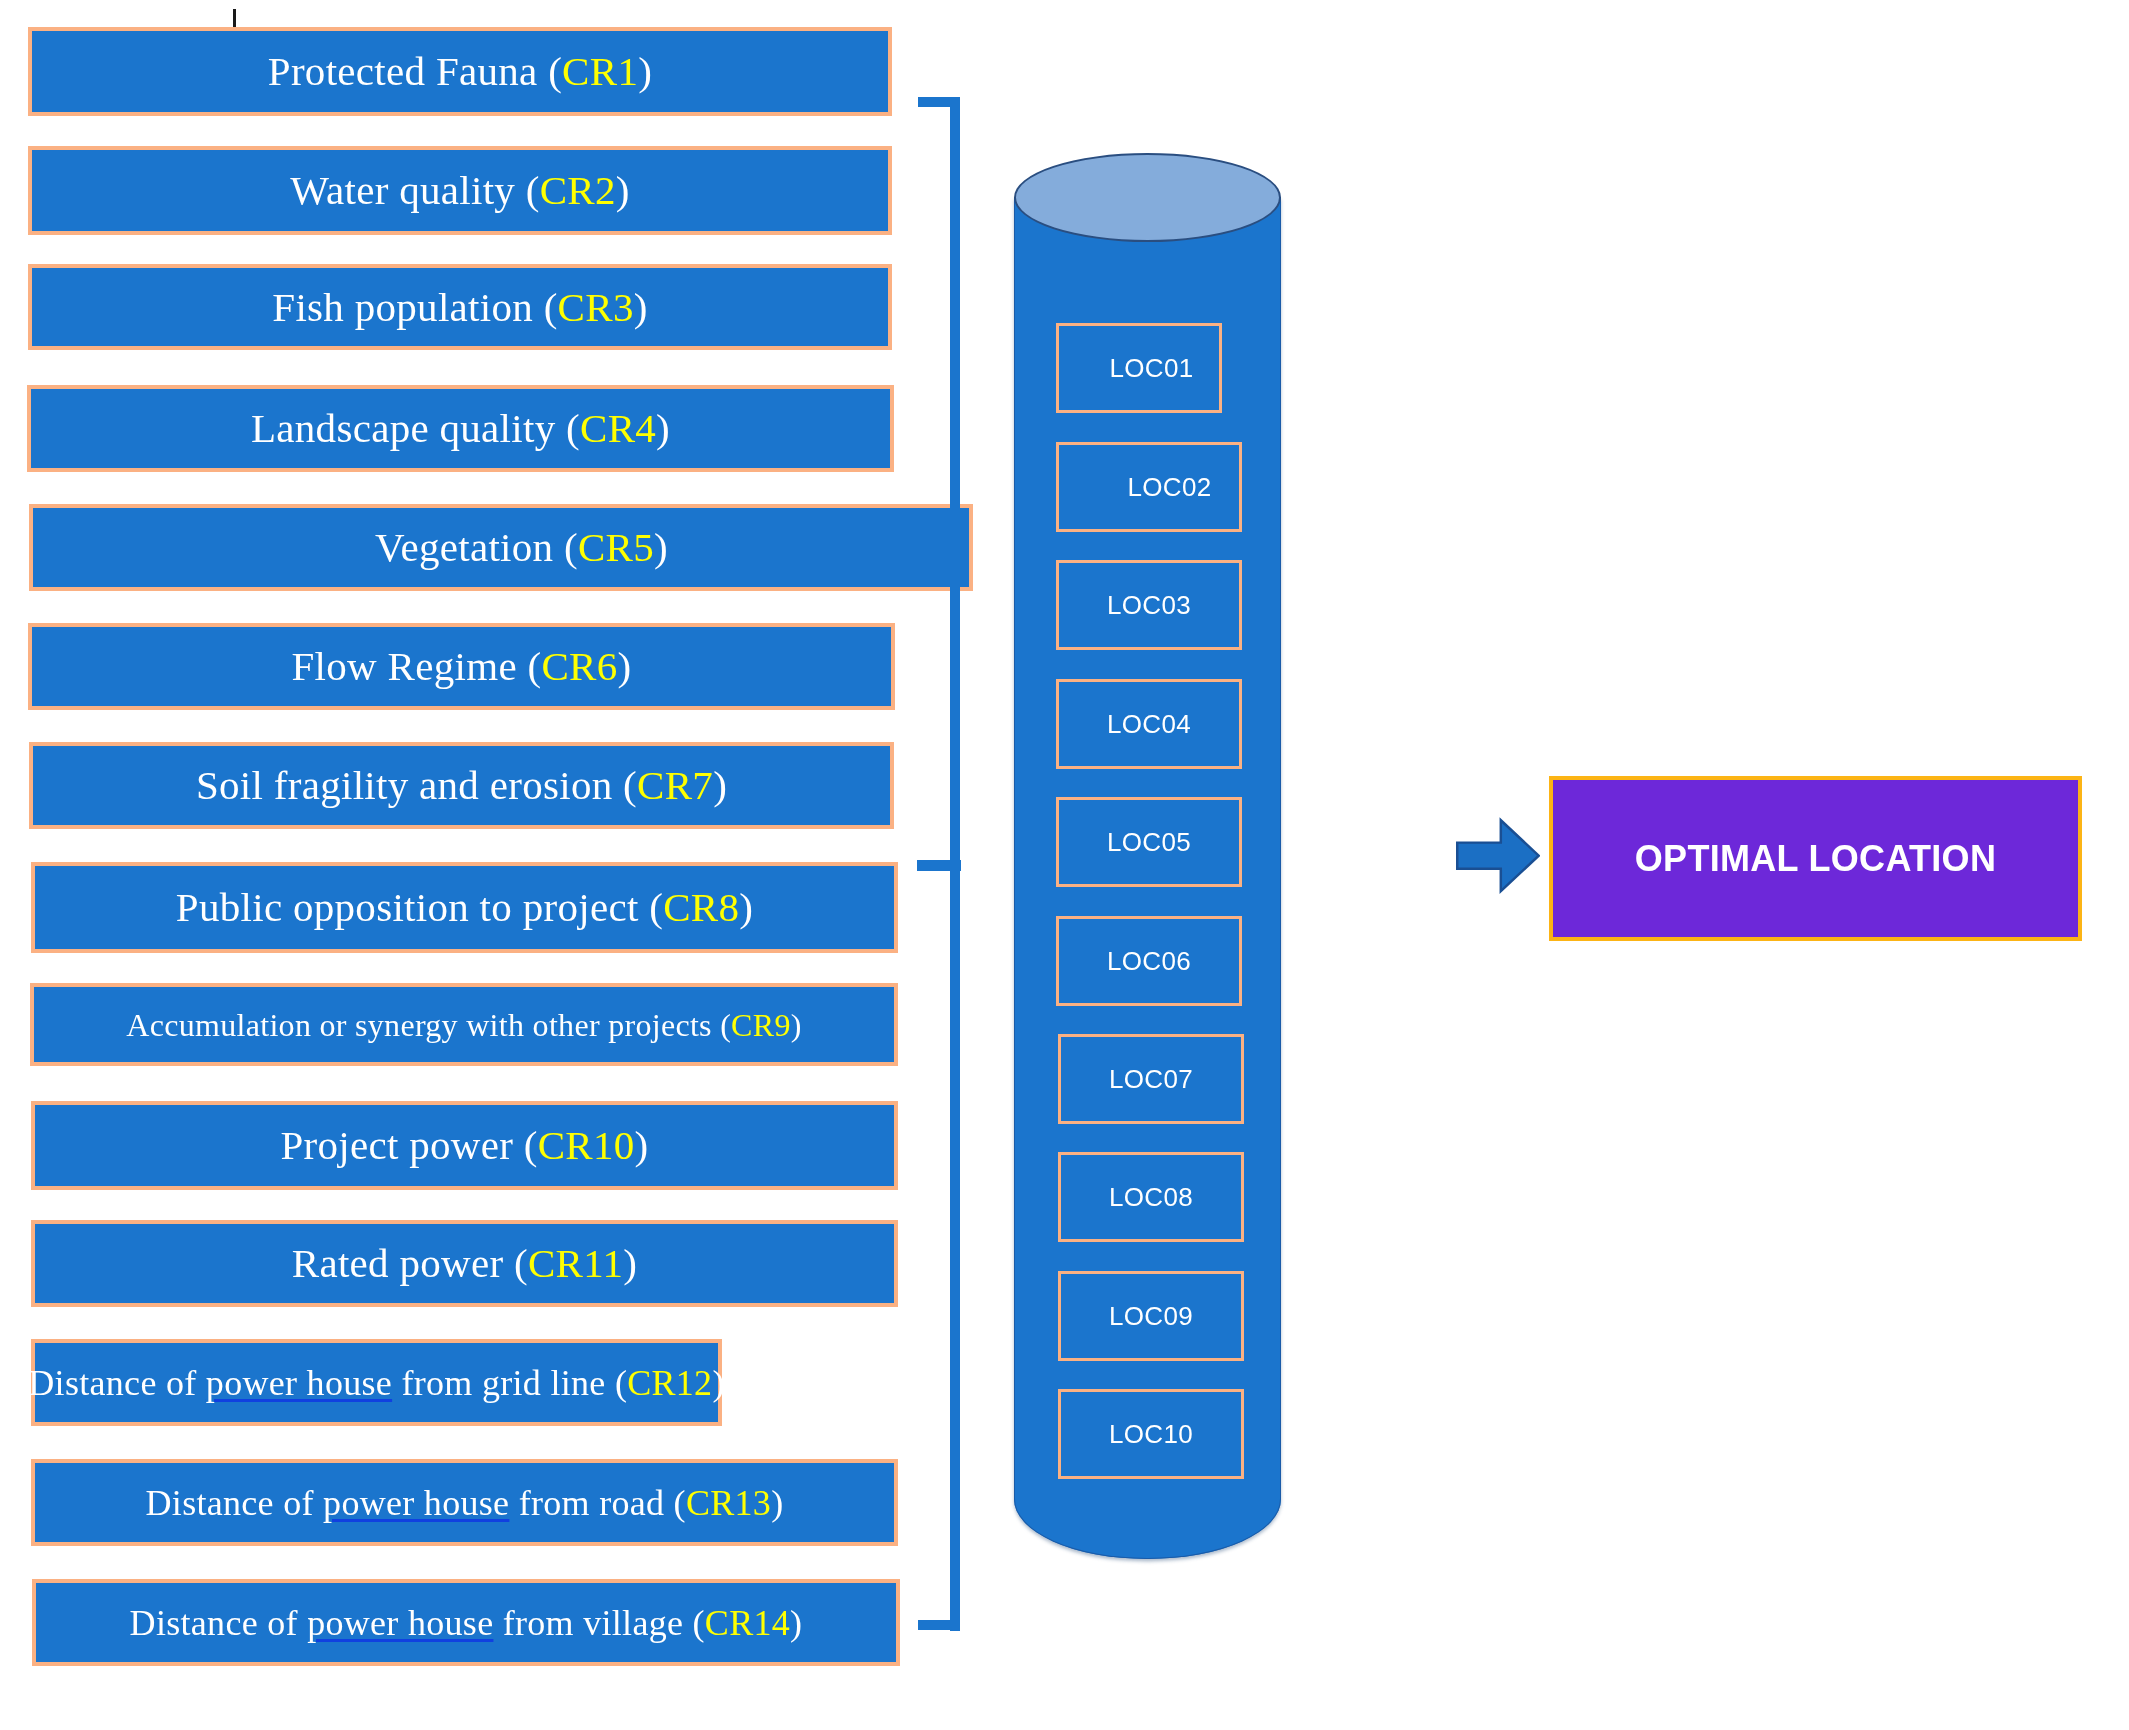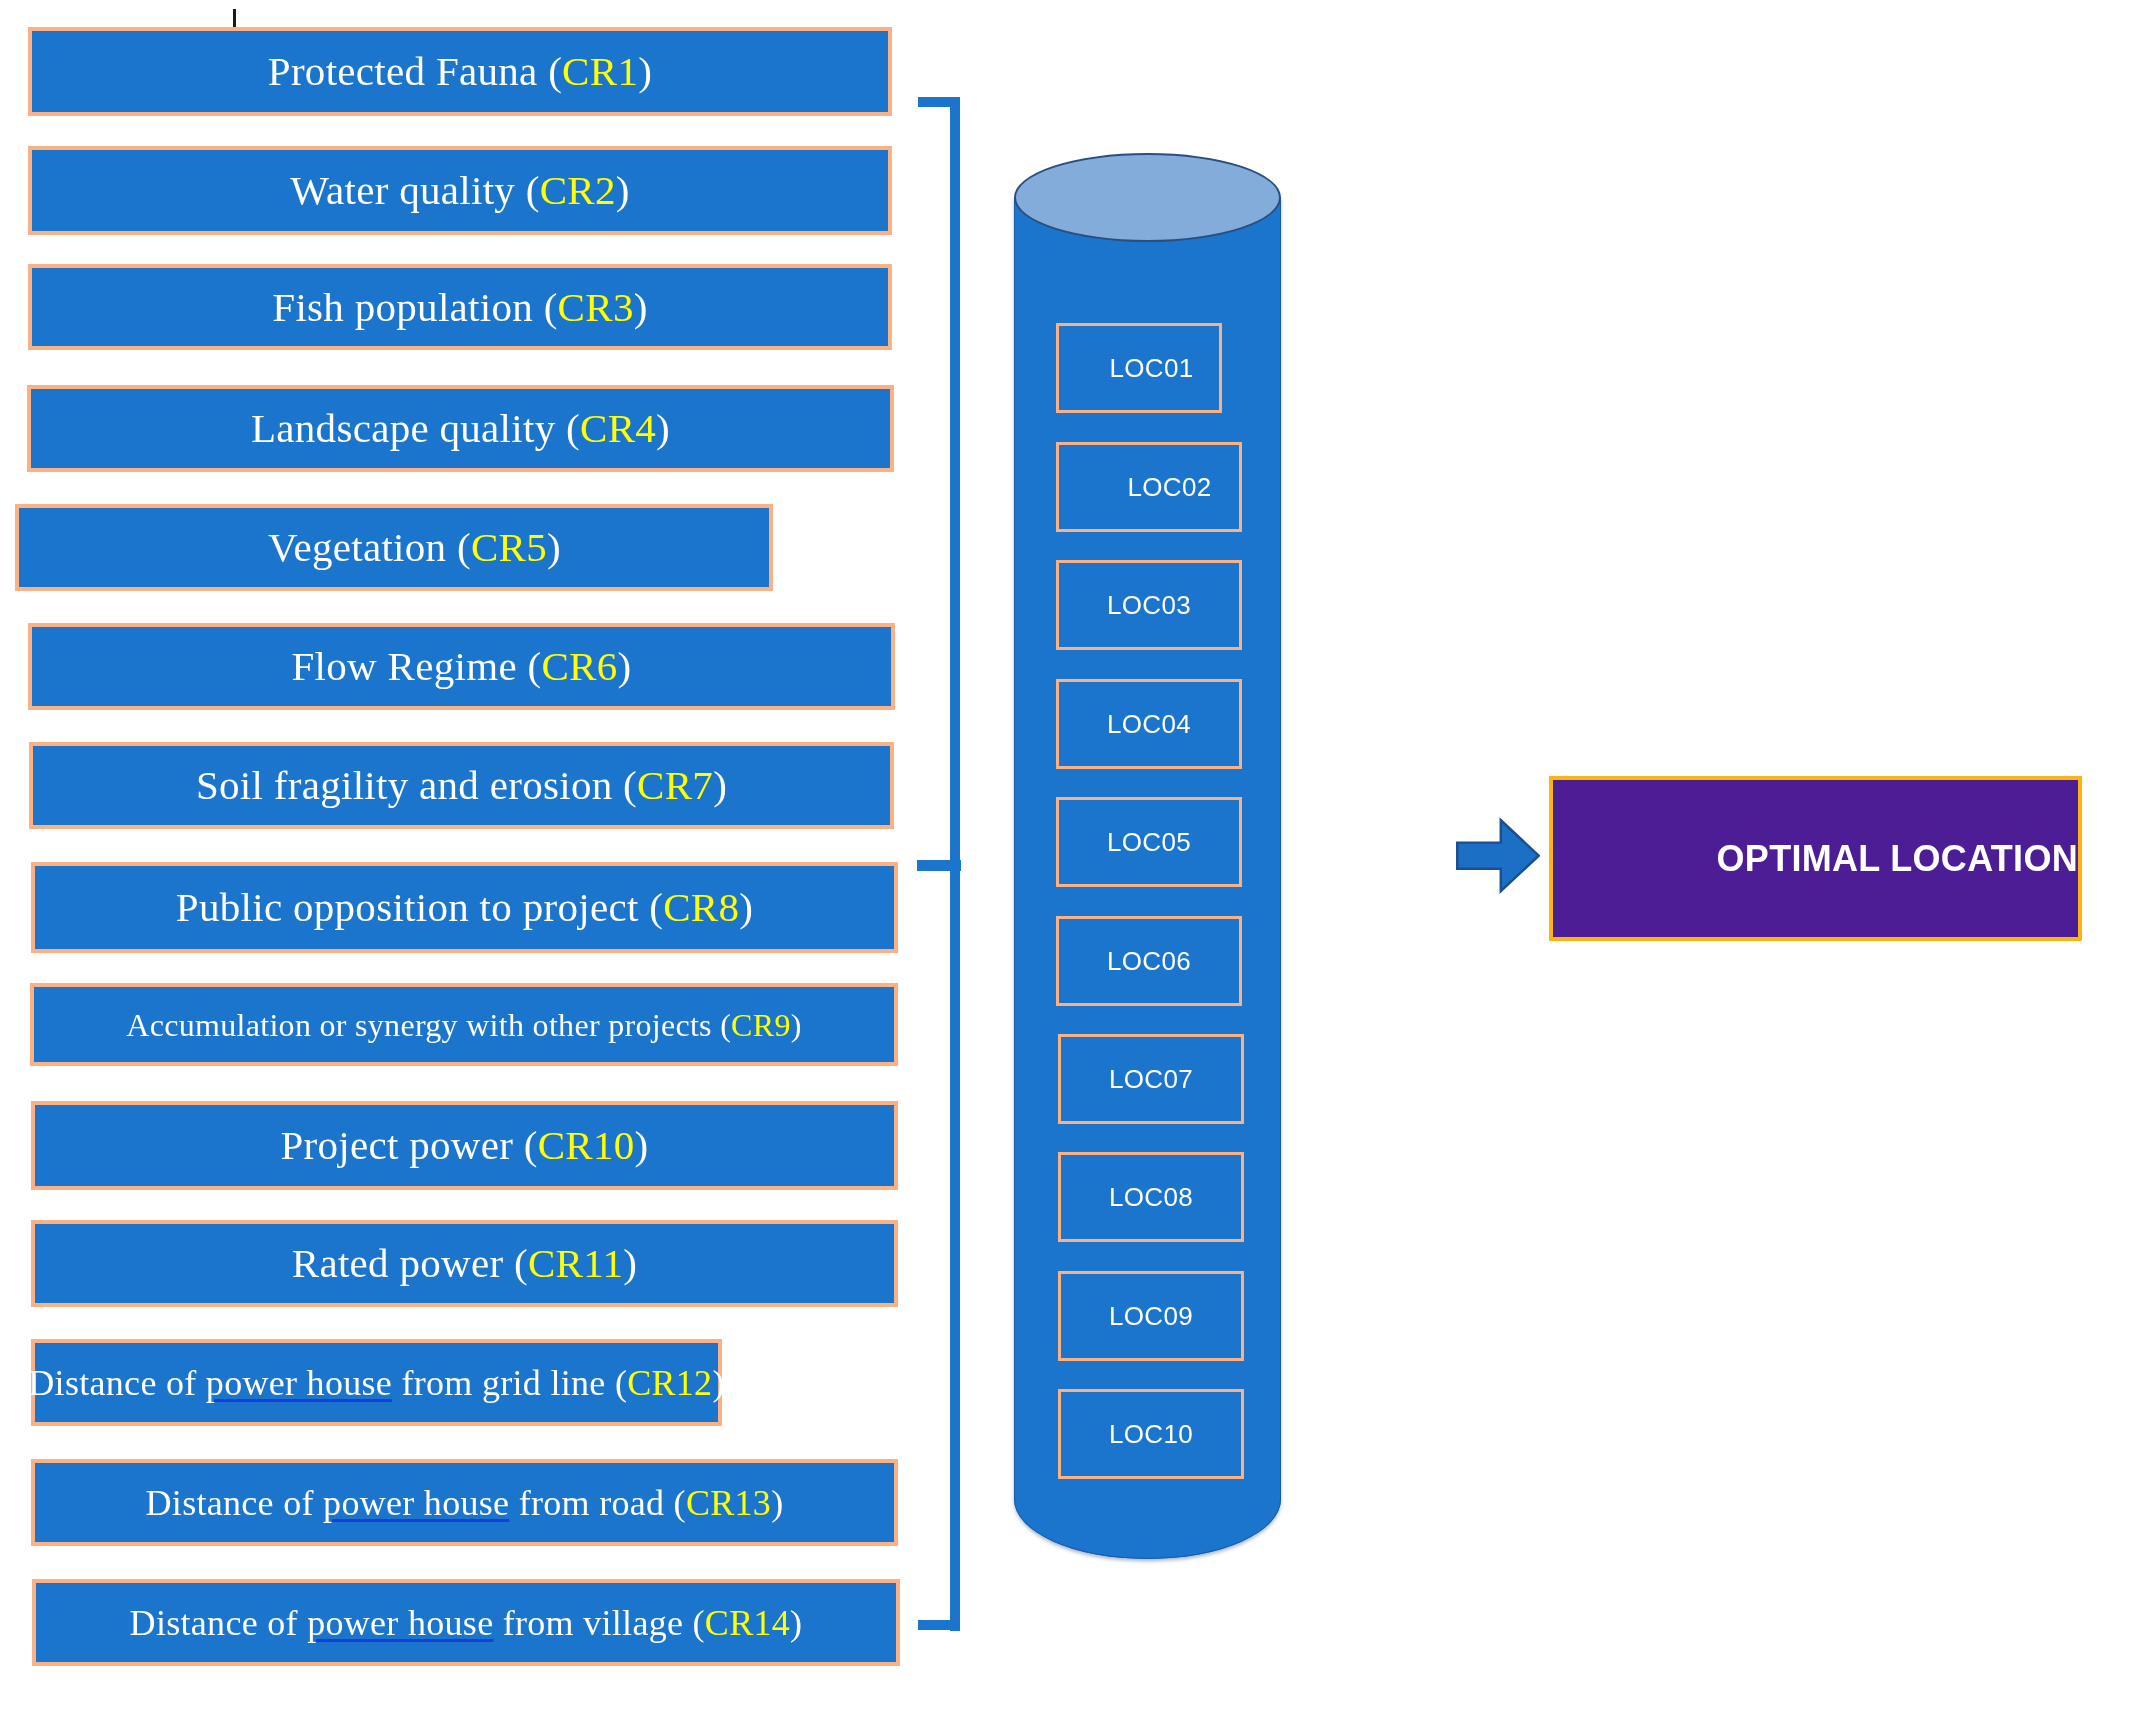--- a/index.html
+++ b/index.html
@@ -132,26 +132,26 @@
     height: 78px;
   }
 
   
   #optimal-box {
     position: absolute;
     left: 1549px;
     top: 776px;
     width: 533px;
     height: 165px;
-    background: #4c1d95;
+    background: #6d28d9;
     border: 4.4px solid #FCB415;
     box-sizing: border-box;
     display: flex;
     align-items: center;
-    justify-content: flex-end;
+    justify-content: center;
   }
   #optimal-label {
     color: #ffffff;
     font-family: "Liberation Sans", sans-serif;
     font-weight: bold;
     font-size: 36px;
     letter-spacing: 0.3px;
   }
 </style>
 </head>
@@ -167,21 +167,21 @@
       </div>
       <div class="crit-box" style="left: 28px; top: 146px; width: 864px; height: 89px; font-size: 41px;">
         <span><span class="crit-label">Water quality</span> (<span class="crit-code">CR2</span>)</span>
       </div>
       <div class="crit-box" style="left: 28px; top: 264px; width: 864px; height: 86px; font-size: 41px;">
         <span><span class="crit-label">Fish population</span> (<span class="crit-code">CR3</span>)</span>
       </div>
       <div class="crit-box" style="left: 27px; top: 385px; width: 867px; height: 87px; font-size: 41px;">
         <span><span class="crit-label">Landscape quality</span> (<span class="crit-code">CR4</span>)</span>
       </div>
-      <div class="crit-box" style="left: 15px; top: 504px; width: 758px; height: 87px; font-size: 41px; padding-left: 41px;">
+      <div class="crit-box" style="left: 29px; top: 504px; width: 944px; height: 87px; font-size: 41px; padding-left: 41px;">
         <span><span class="crit-label">Vegetation</span> (<span class="crit-code">CR5</span>)</span>
       </div>
       <div class="crit-box" style="left: 28px; top: 623px; width: 867px; height: 87px; font-size: 41px;">
         <span><span class="crit-label">Flow Regime</span> (<span class="crit-code">CR6</span>)</span>
       </div>
       <div class="crit-box" style="left: 29px; top: 742px; width: 865px; height: 87px; font-size: 41px;">
         <span><span class="crit-label">Soil fragility and erosion</span> (<span class="crit-code">CR7</span>)</span>
       </div>
       <div class="crit-box" style="left: 31px; top: 862px; width: 867px; height: 91px; font-size: 41px;">
         <span><span class="crit-label">Public opposition to project</span> (<span class="crit-code">CR8</span>)</span>

